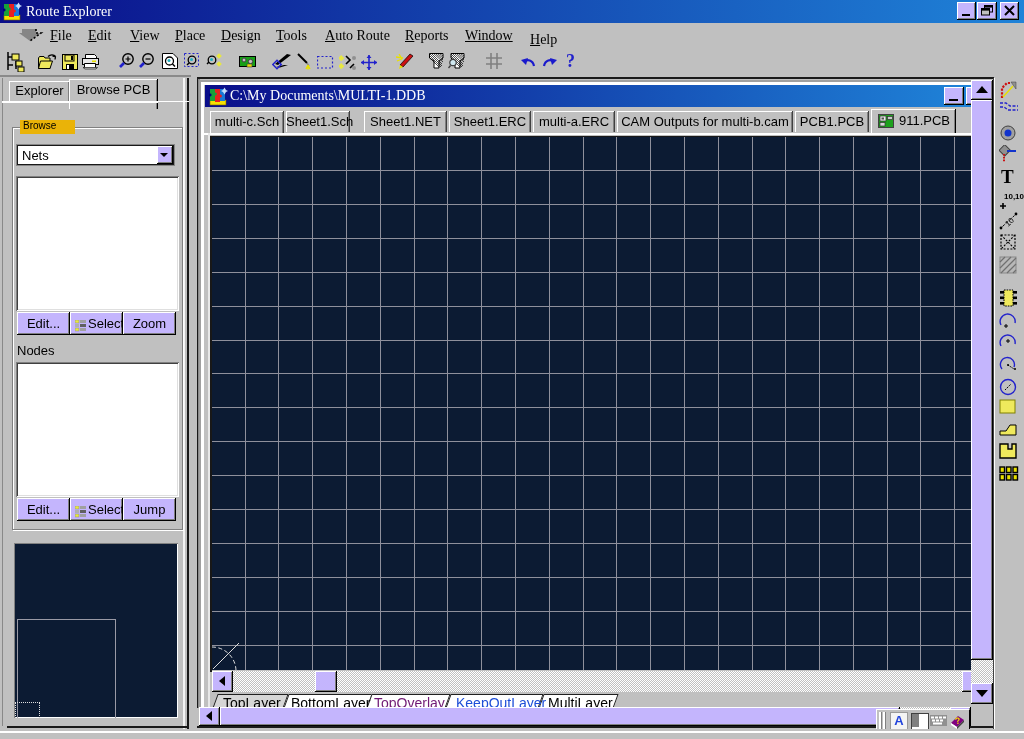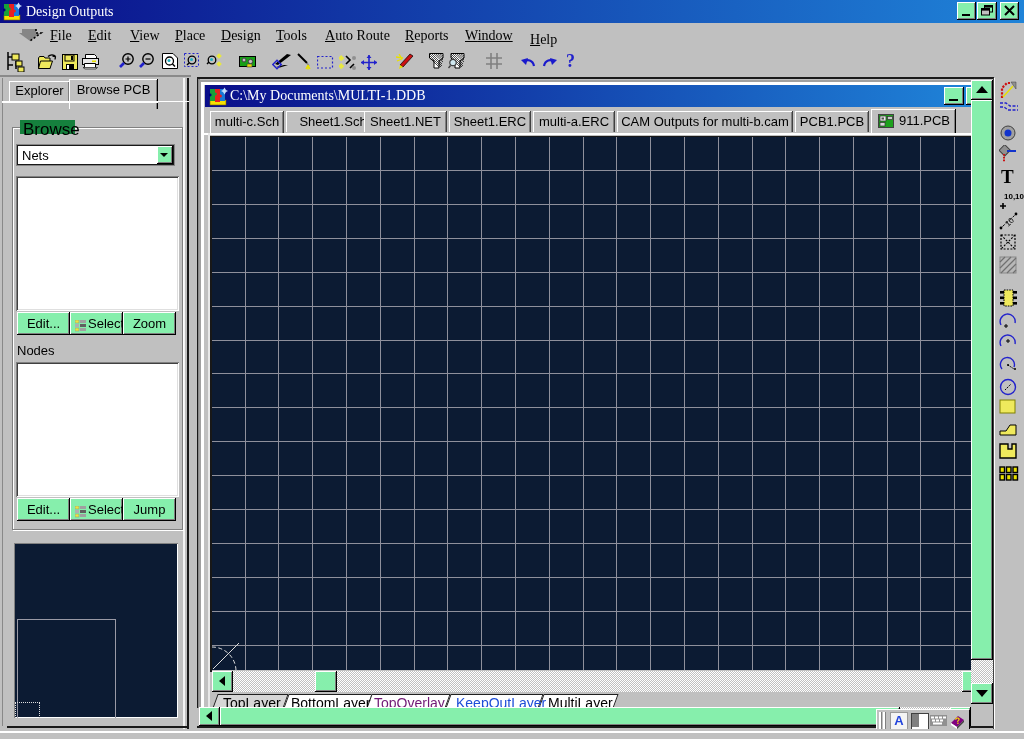--- a/index.html
+++ b/index.html
@@ -1,20 +1,20 @@
 <!DOCTYPE html>
 <html><head>
 <meta charset="utf-8">
 <style>
 html,body{margin:0;padding:0;}
 body{width:1024px;height:739px;overflow:hidden;position:relative;background:#c0c0c0;
      font-family:"Liberation Sans",sans-serif;-webkit-font-smoothing:antialiased;}
 .abs{position:absolute;}
 .serif{font-family:"Liberation Serif",serif;}
-.btn{background:#86efac;box-shadow:inset -1px -1px #000, inset 1px 1px #fff, inset -2px -2px #808080;}
+.btn{background:#c4b5fd;box-shadow:inset -1px -1px #000, inset 1px 1px #fff, inset -2px -2px #808080;}
 .sunken{background:#fff;box-shadow:inset 1px 1px #808080, inset -1px -1px #fff, inset 2px 2px #404040, inset -2px -2px #dfdfdf;}
 .dither{background-image:conic-gradient(#fff 25%, #c0c0c0 0 50%, #fff 0 75%, #c0c0c0 0);background-size:2px 2px;}
 .titlegrad{background:linear-gradient(to right,#0a0e8a,#1f83d8);}
 .tab{position:absolute;background:#c0c0c0;box-shadow:inset -1px 0 #404040, inset 1px 1px #fff, inset -2px 0 #808080;
      font-size:13px;color:#000;text-align:center;}
 .navy{background:#0c1b33;}
 </style>
 </head>
 <body>
 
@@ -22,21 +22,21 @@
 <div class="abs" id="appicon" style="left:3px;top:2px;width:19px;height:19px;"><svg width="19" height="19" viewBox="0 0 19 19">
       <rect x="1" y="13" width="16" height="5" fill="#f6e000" stroke="#7a6000" stroke-width="0.6"></rect>
       <rect x="1" y="2" width="5" height="12" fill="#18a038"></rect>
       <rect x="6" y="2" width="5" height="13" fill="#e82020"></rect>
       <rect x="11" y="2" width="5" height="12" fill="#1878d8"></rect>
       <circle cx="6.3" cy="7" r="1.6" fill="#18a038"></circle>
       <circle cx="11.3" cy="9" r="1.6" fill="#e82020"></circle>
       <circle cx="1.2" cy="8" r="1.4" fill="#00007a"></circle>
       <path d="M14 3 L15.5 0.5 L17 3 L19 4 L17 5 L15.5 7.5 L14 5 L12 4 Z" fill="#cfe4ff" opacity="0.95"></path>
     </svg></div>
-<div class="abs serif" style="left:26px;top:4px;font-size:14px;color:#fff;">Design Outputs</div>
+<div class="abs serif" style="left:26px;top:4px;font-size:14px;color:#fff;">Route Explorer</div>
 
 <div class="abs btn" style="left:957px;top:2px;width:19px;height:18px;"></div>
 <div class="abs" style="left:962px;top:14px;width:8px;height:2px;background:#000;"></div>
 <div class="abs btn" style="left:977px;top:2px;width:20px;height:18px;"></div>
 <svg class="abs" style="left:981px;top:5px;" width="13" height="11">
 <rect x="3.5" y="0.5" width="8" height="6.5" fill="none" stroke="#000"></rect>
     <rect x="3" y="0" width="9" height="2.6" fill="#000"></rect>
 <rect x="0.5" y="3.5" width="8" height="6.5" fill="#c0c0c0" stroke="#000"></rect>
     <rect x="0" y="3" width="9" height="2.6" fill="#000"></rect>
 </svg>
@@ -185,21 +185,21 @@
 <div class="abs" style="left:2px;top:78px;width:1px;height:648px;background:#888;"></div>
 <div class="abs" style="left:183px;top:78px;width:2px;height:653px;background:#f4f4f4;"></div>
 <div class="abs" style="left:187px;top:78px;width:2px;height:653px;background:#1a1a1a;"></div>
 
 <div class="tab" style="left:9px;top:81px;width:61px;height:20px;line-height:20px;">Explorer</div>
 <div class="tab" style="left:69px;top:79px;width:89px;height:30px;line-height:22px;box-shadow:inset -1px 0 #000, inset 1px 1px #fff, inset -2px 0 #808080;">Browse PCB</div>
 <div class="abs" style="left:2px;top:101px;width:156px;height:2px;background:#fff;"></div>
 <div class="abs" style="left:158px;top:101px;width:31px;height:1px;background:#fff;"></div>
 
 <div class="abs" style="left:12px;top:127px;width:169px;height:401px;border:1px solid #808080;box-shadow:1px 1px 0 #fff, inset 1px 1px 0 #fff;"></div>
-<div class="abs" style="left:20px;top:120px;width:52px;height:14px;background:#15803d;font-size:17px;padding-left:3px;">Browse</div>
+<div class="abs" style="left:20px;top:120px;width:52px;height:14px;background:#eab308;font-size:10px;padding-left:3px;">Browse</div>
 
 <div class="abs" style="left:16px;top:144px;width:159px;height:22px;background:#fff;box-shadow:inset 0 0 0 1px #868686, inset 0 0 0 2px #1a1a1a;"></div>
 <div class="abs" style="left:22px;top:148px;font-size:13px;">Nets</div>
 <div class="abs btn" style="left:157px;top:146px;width:16px;height:18px;"></div>
 <svg class="abs" style="left:160px;top:153px;" width="10" height="6">
     <path d="M0 0 L8 0 L4 4 Z" fill="#000"></path>
   </svg>
 
 <div class="abs sunken" style="left:16px;top:176px;width:163px;height:135px;"></div>
 
@@ -254,21 +254,21 @@
         <circle cx="1.2" cy="8" r="1.4" fill="#00007a"></circle>
         <path d="M14 3 L15.5 0.5 L17 3 L19 4 L17 5 L15.5 7.5 L14 5 L12 4 Z" fill="#cfe4ff" opacity="0.95"></path>
       </svg></div>
   <div class="abs serif" style="left:31px;top:8px;font-size:14px;color:#fff;">C:\My Documents\MULTI-1.DDB</div>
   <div class="abs btn" style="left:745px;top:7px;width:20px;height:18px;"></div>
   <div class="abs" style="left:750px;top:19px;width:9px;height:2px;background:#000;"></div>
   <div class="abs btn" style="left:767px;top:7px;width:20px;height:18px;"></div>
 
   <div class="abs" id="doctabs" style="left:0;top:27px;width:772px;height:26px;">
       <div class="tab" style="left:11px;top:4px;width:74px;height:32px;line-height:21px;">multi-c.Sch</div>
-      <div class="tab" style="left:87px;top:4px;width:94px;height:21px;line-height:21px;">Sheet1.Sch</div>
+      <div class="tab" style="left:87px;top:4px;width:64px;height:21px;line-height:21px;">Sheet1.Sch</div>
       <div class="tab" style="left:165px;top:4px;width:83px;height:21px;line-height:21px;">Sheet1.NET</div>
       <div class="tab" style="left:250px;top:4px;width:82px;height:21px;line-height:21px;">Sheet1.ERC</div>
       <div class="tab" style="left:334px;top:4px;width:82px;height:21px;line-height:21px;">multi-a.ERC</div>
       <div class="tab" style="left:418px;top:4px;width:176px;height:21px;line-height:21px;">CAM Outputs for multi-b.cam</div>
       <div class="tab" style="left:596px;top:4px;width:74px;height:21px;line-height:21px;">PCB1.PCB</div>
       <div class="tab" style="left:672px;top:2px;width:85px;height:24px;line-height:24px;box-shadow:inset -1px 0 #000, inset 1px 1px #fff, inset -2px 0 #808080;"><svg style="position:absolute;left:7px;top:4px;" width="16" height="15">
           <rect x="0.5" y="1.5" width="15" height="13" fill="#1da11d" stroke="#404040"></rect>
           <rect x="2" y="3" width="6" height="5" fill="#e8e8e8" stroke="#333" stroke-width="0.7"></rect>
           <rect x="3.5" y="4.5" width="2.5" height="2" fill="#505050"></rect>
           <rect x="9.5" y="3.5" width="5" height="3" fill="#c8c8c8" stroke="#333" stroke-width="0.7"></rect>

